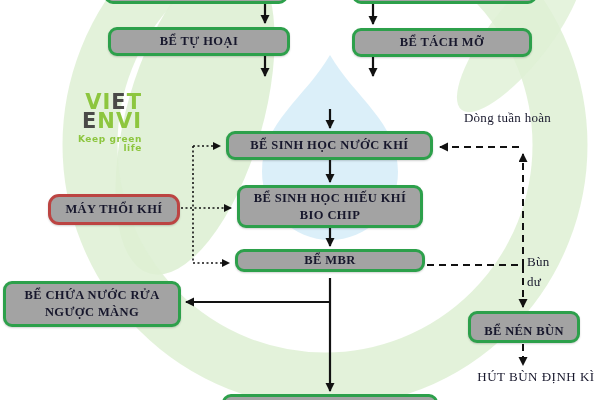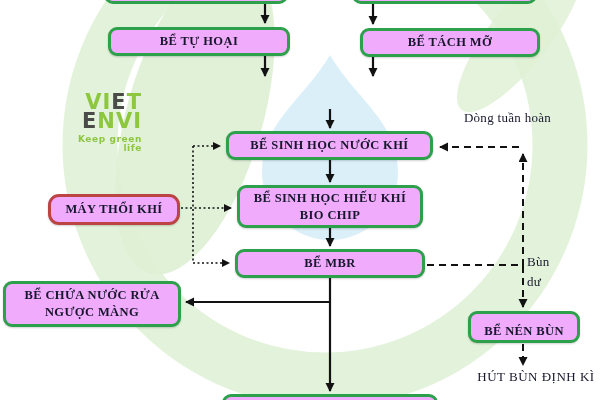--- a/index.html
+++ b/index.html
@@ -15,21 +15,21 @@
   html,body{margin:0;padding:0;}
   .canvas{
     position:relative;width:600px;height:400px;background:#ffffff;
     overflow:hidden;
     font-family:"Liberation Serif","DejaVu Serif",serif;
   }
   .wm,.connectors{position:absolute;left:0;top:0;width:600px;height:400px;}
   .wm{z-index:0;}
   .connectors{z-index:3;pointer-events:none;}
   .node{
-    position:absolute;z-index:2;background:#f0abfc;
+    position:absolute;z-index:2;background:#a3a3a3;
     border:3px solid var(--box-border-green);border-radius:9px;
     display:flex;align-items:center;justify-content:center;text-align:center;
     color:var(--text-dark);font-weight:bold;font-size:12.5px;letter-spacing:.4px;
     line-height:1.35;white-space:pre-line;box-sizing:border-box;
     box-shadow:0 1px 2px rgba(0,0,0,.18);
   }
   .node.red{border-color:var(--box-border-red);border-radius:11px;}
   .node.partial{box-shadow:none;}
   .annotation{
     position:absolute;z-index:2;color:var(--text-dark);font-weight:normal;
@@ -101,31 +101,31 @@
     <line class="dashed" x1="523" y1="344" x2="523" y2="365" marker-end="url(#arr)"></line>
   </svg>
 
   <div class="node partial" style="left:104px;top:-16px;width:184px;height:20px;"></div>
   <div class="node partial" style="left:352px;top:-16px;width:185px;height:20px;"></div>
   <div class="node partial" style="left:222px;top:394px;width:216px;height:24px;"></div>
 
   <div class="node" style="left:108px;top:27px;width:182px;height:29px;">
     <span>BỂ TỰ HOẠI</span>
   </div>
-  <div class="node" style="left:352px;top:28px;width:180px;height:29px;margin-left:8px;">
+  <div class="node" style="left:352px;top:28px;width:180px;height:29px;">
     <span>BỂ TÁCH MỠ</span>
   </div>
   <div class="node" style="left:226px;top:131px;width:207px;height:29px;">
     <span>BỂ SINH HỌC NƯỚC KHÍ</span>
   </div>
   <div class="node" style="left:237px;top:185px;width:186px;height:43px;">
     <span>BỂ SINH HỌC HIẾU KHÍ
 BIO CHIP</span>
   </div>
-  <div class="node" style="left:235px;top:249px;width:190px;height:29px;">
+  <div class="node" style="left:235px;top:249px;width:190px;height:23px;">
     <span>BỂ MBR</span>
   </div>
   <div class="node" style="left:3px;top:281px;width:178px;height:46px;">
     <span>BỂ CHỨA NƯỚC RỬA
 NGƯỢC MÀNG</span>
   </div>
   <div class="node red" style="left:48px;top:194px;width:132px;height:31px;">
     <span>MÁY THỔI KHÍ</span>
   </div>
   <div class="node" style="left:468px;top:311px;width:112px;height:32px;align-items:flex-end;">

